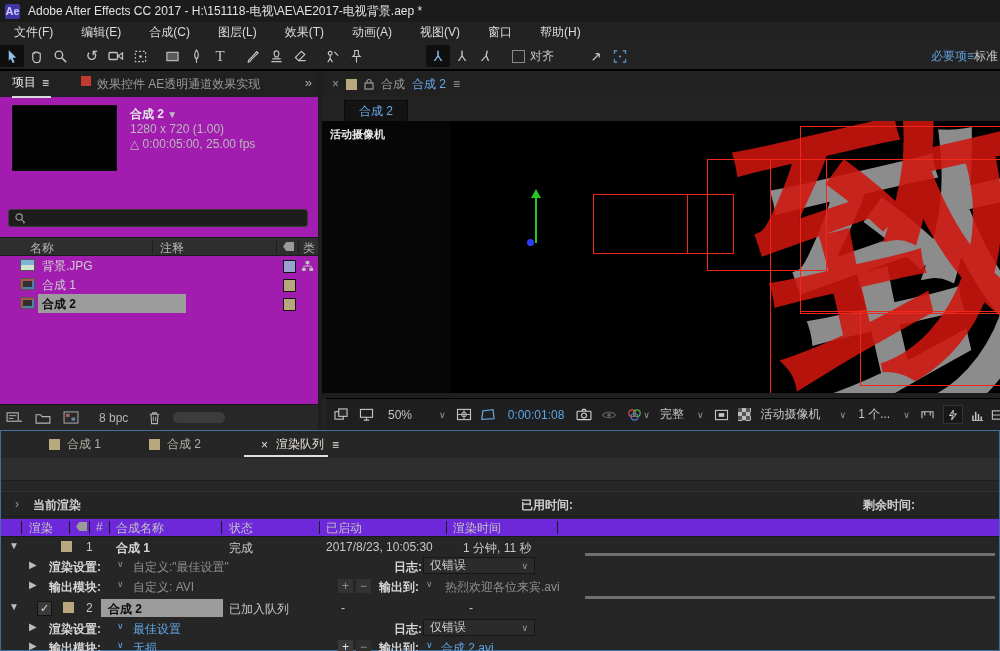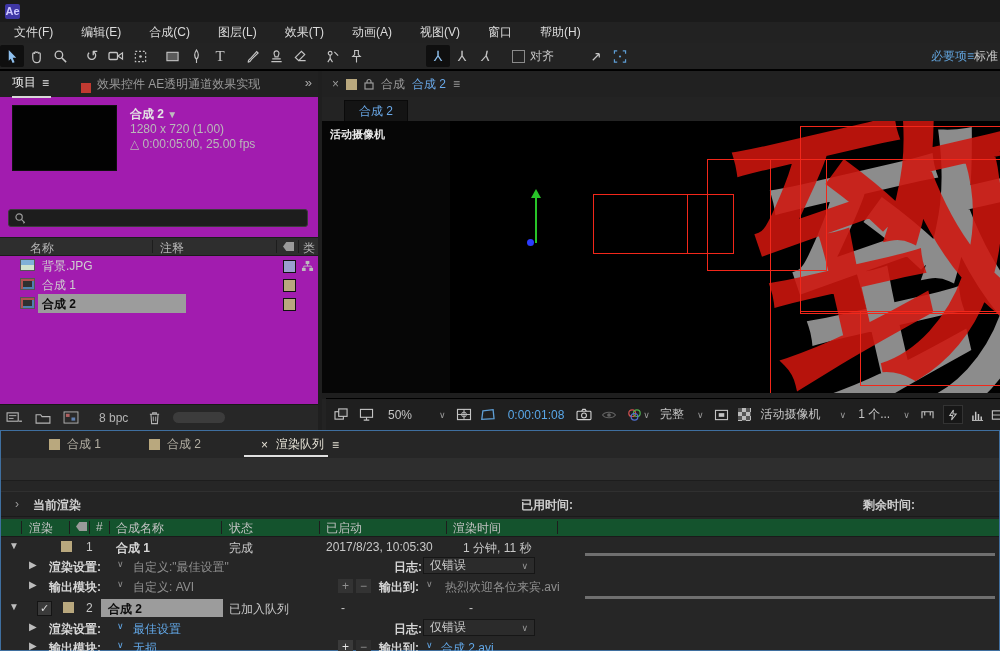--- a/index.html
+++ b/index.html
@@ -27,21 +27,21 @@
   #align-box{width:11px;height:11px;border:1px solid #8a8a8a;margin:0 5px 0 14px;}
   #ws{margin-left:auto;display:flex;align-items:center;padding-right:2px;color:#5f9fd6;}
   #ws .std{color:#c8c8c8;white-space:nowrap;}
   
   #main{position:absolute;left:0;top:71px;width:1000px;height:359px;}
   
   #project{position:absolute;left:0;top:0;width:318px;height:359px;background:#a21caf;}
   #proj-tabs{height:26px;background:#212121;display:flex;align-items:center;position:relative;}
   #tab-project{margin-left:12px;color:#e8e8e8;display:flex;align-items:center;gap:6px;
                border-bottom:2px solid #d8d8d8;padding:4px 2px 5px 0;}
-  #tab-effects{margin-left:30px;color:#9a9a9a;display:flex;align-items:flex-end;gap:6px;}
+  #tab-effects{margin-left:30px;color:#9a9a9a;display:flex;align-items:flex-start;gap:6px;}
   .red-sq{width:10px;height:10px;background:#c03a31;}
   #proj-overflow{position:absolute;right:6px;top:4px;color:#aaa;font-size:13px;}
   #thumb{position:absolute;left:12px;top:34px;width:103px;height:64px;background:#020202;border:1px solid #101010;}
   #comp-info{position:absolute;left:130px;top:36px;line-height:15px;color:#b9b9b9;}
   #comp-info .nm{color:#e4e4e4;font-weight:bold;}
   #search{position:absolute;left:8px;top:138px;width:300px;height:18px;background:#1d1d1d;
           border:1px solid #3b3b3b;border-radius:3px;display:flex;align-items:center;padding-left:5px;box-sizing:border-box;color:#9a9a9a;}
   #proj-head{position:absolute;left:0;top:166px;width:318px;height:17px;background:#2e2e2e;color:#b5b5b5;
              border-top:1px solid #1c1c1c;border-bottom:1px solid #1c1c1c;}
   #proj-head .sep, #rq-head .sep{position:absolute;top:2px;bottom:2px;width:1px;background:#1d1d1d;}
@@ -91,21 +91,21 @@
   #rq{position:absolute;left:0;top:430px;width:1000px;height:221px;background:#262626;
       border:1px solid #3f6f9f;box-sizing:border-box;}
   #rq-tabs{height:27px;background:#262626;display:flex;align-items:center;color:#b4b0a4;position:relative;}
   .rq-tab{display:flex;align-items:center;gap:7px;margin-left:48px;}
   #rq-tab-active{margin-left:60px;display:flex;align-items:center;gap:8px;color:#e6e2d6;}
   #rq-underline{position:absolute;left:243px;top:24px;width:84px;height:2px;background:#e0e0e0;}
   #rq-strip{position:absolute;left:0;top:27px;width:998px;height:22px;background:#2e2e2e;border-bottom:1px solid #1d1d1d;}
   #rq-current{position:absolute;left:0;top:60px;width:998px;height:24px;background:#242424;
               border-top:1px solid #303030;border-bottom:1px solid #1a1a1a;color:#cfcfcf;}
   #rq-current .lbl{font-weight:bold;}
-  #rq-head{position:absolute;left:0;top:88px;width:998px;height:17px;background:#14532d;color:#c2c2c2;
+  #rq-head{position:absolute;left:0;top:88px;width:998px;height:17px;background:#6d28d9;color:#c2c2c2;
            border-bottom:1px solid #1a1a1a;}
   .rq-row{position:absolute;left:0;width:998px;height:18px;}
   .rq-row .c{position:absolute;top:2px;white-space:nowrap;}
   .dim{color:#8f8f8f;}
   .link{color:#62a8e8;}
   .bold{font-weight:bold;color:#d6d6d6;}
   .dd{position:absolute;width:112px;height:17px;background:#2b2b2b;border:1px solid #161616;
       display:flex;align-items:center;justify-content:space-between;padding:0 6px;box-sizing:border-box;color:#cfcfcf;}
   .chkbox{position:absolute;left:36px;top:2px;width:13px;height:13px;background:#3a3a3a;border:1px solid #141414;
           color:#ddd;font-size:11px;display:flex;align-items:center;justify-content:center;}
@@ -114,20 +114,21 @@
   .tagicon{display:inline-block;width:11px;height:9px;background:#9a9a9a;
            clip-path:polygon(0 50%,30% 0,100% 0,100% 100%,30% 100%);}
 </style>
 </head>
 <body>
 
 <div id="app">
 
   <div id="titlebar">
     <span id="ae-badge">Ae</span>
+    <span>Adobe After Effects CC 2017 - H:\151118-电视\AE\AE2017-电视背景.aep *</span>
   </div>
 
   <div id="menubar">
     <span class="mi">文件(F)</span>
     <span class="mi">编辑(E)</span>
     <span class="mi">合成(C)</span>
     <span class="mi">图层(L)</span>
     <span class="mi">效果(T)</span>
     <span class="mi">动画(A)</span>
     <span class="mi">视图(V)</span>

